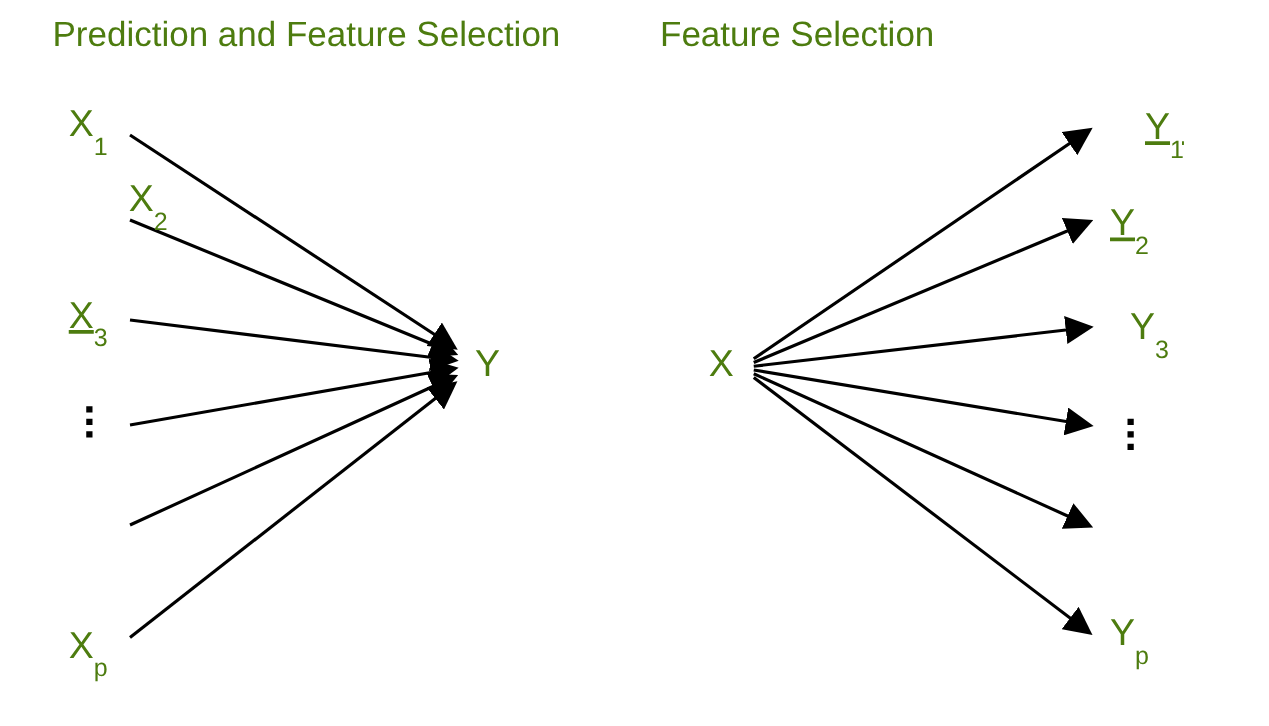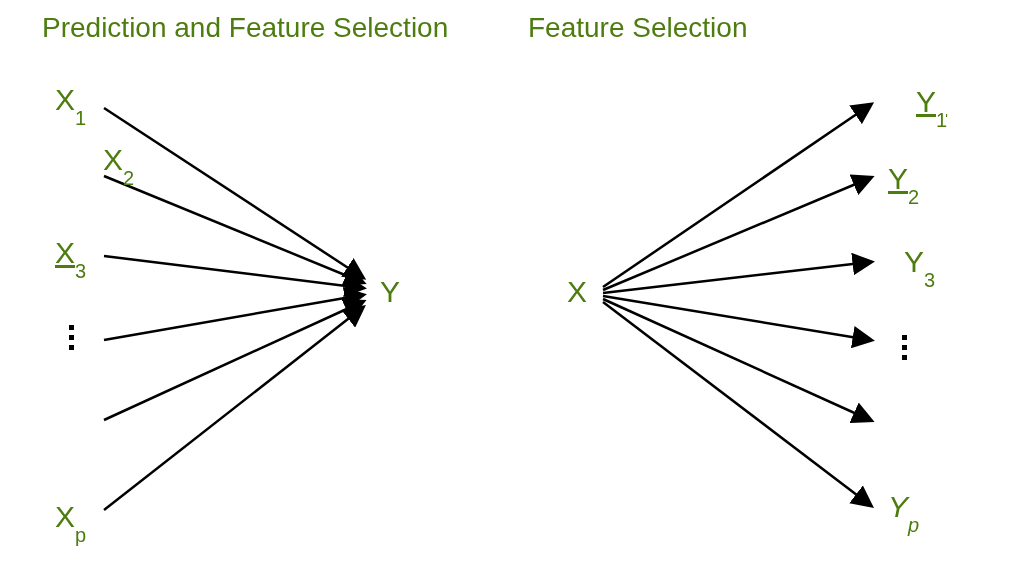--- a/index.html
+++ b/index.html
@@ -121,15 +121,15 @@
   <span>Y</span><span class="sub">2</span>
 </div>
 <div class="label" style="left:904px; top:245px;">
   <span>Y</span><span class="sub">3</span>
 </div>
 <div class="vdots" style="left:902px; top:335px;">
   <span></span>
     <span></span>
     <span></span>
 </div>
-<div class="label" style="left:888px; top:490px;font-style:italic;">
+<div class="label" style="left:888px; top:490px;">
   <span>Y</span><span class="sub">p</span>
 </div>
 
 </body></html>

